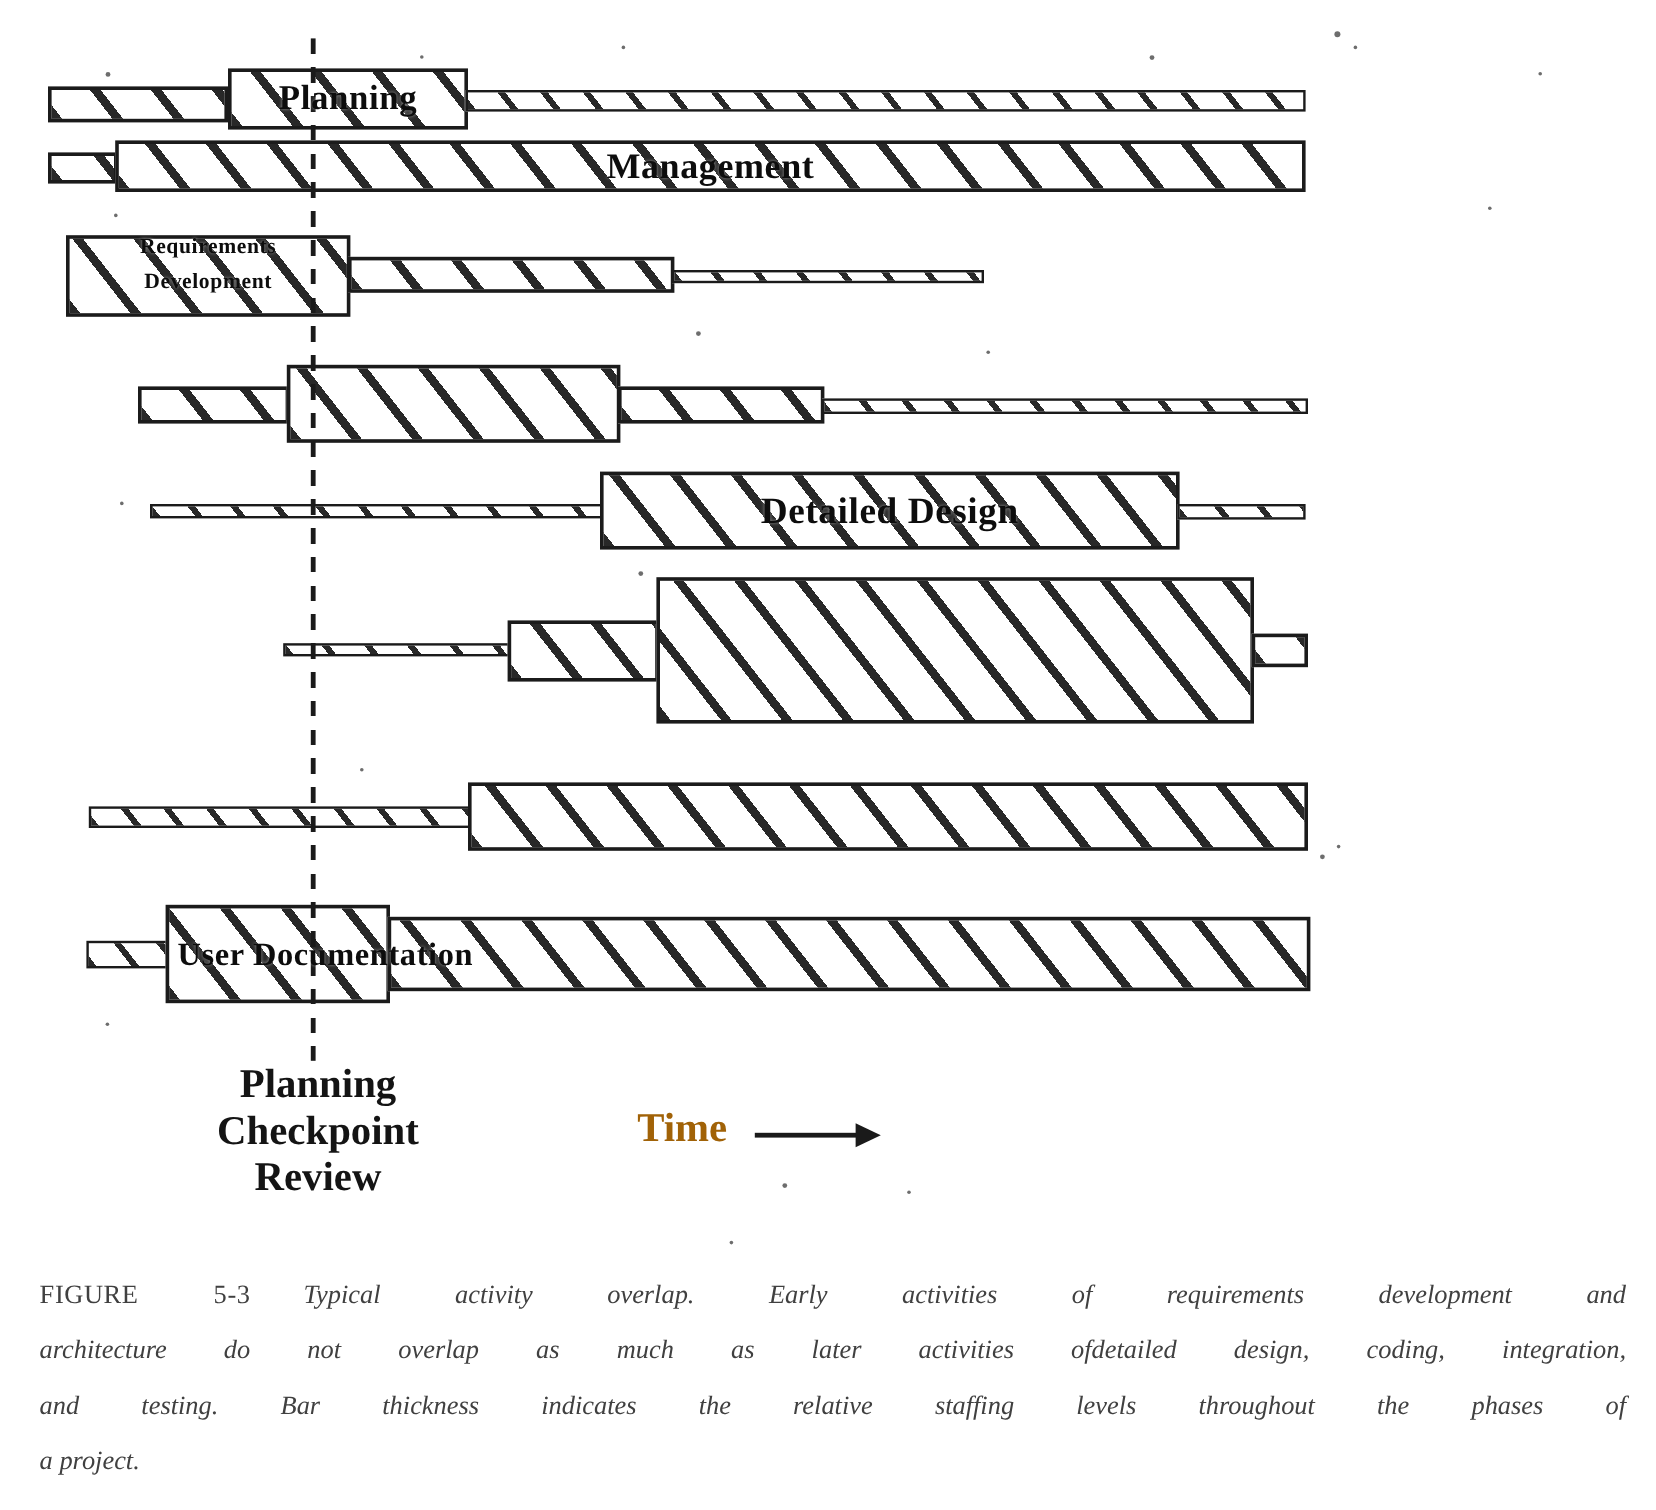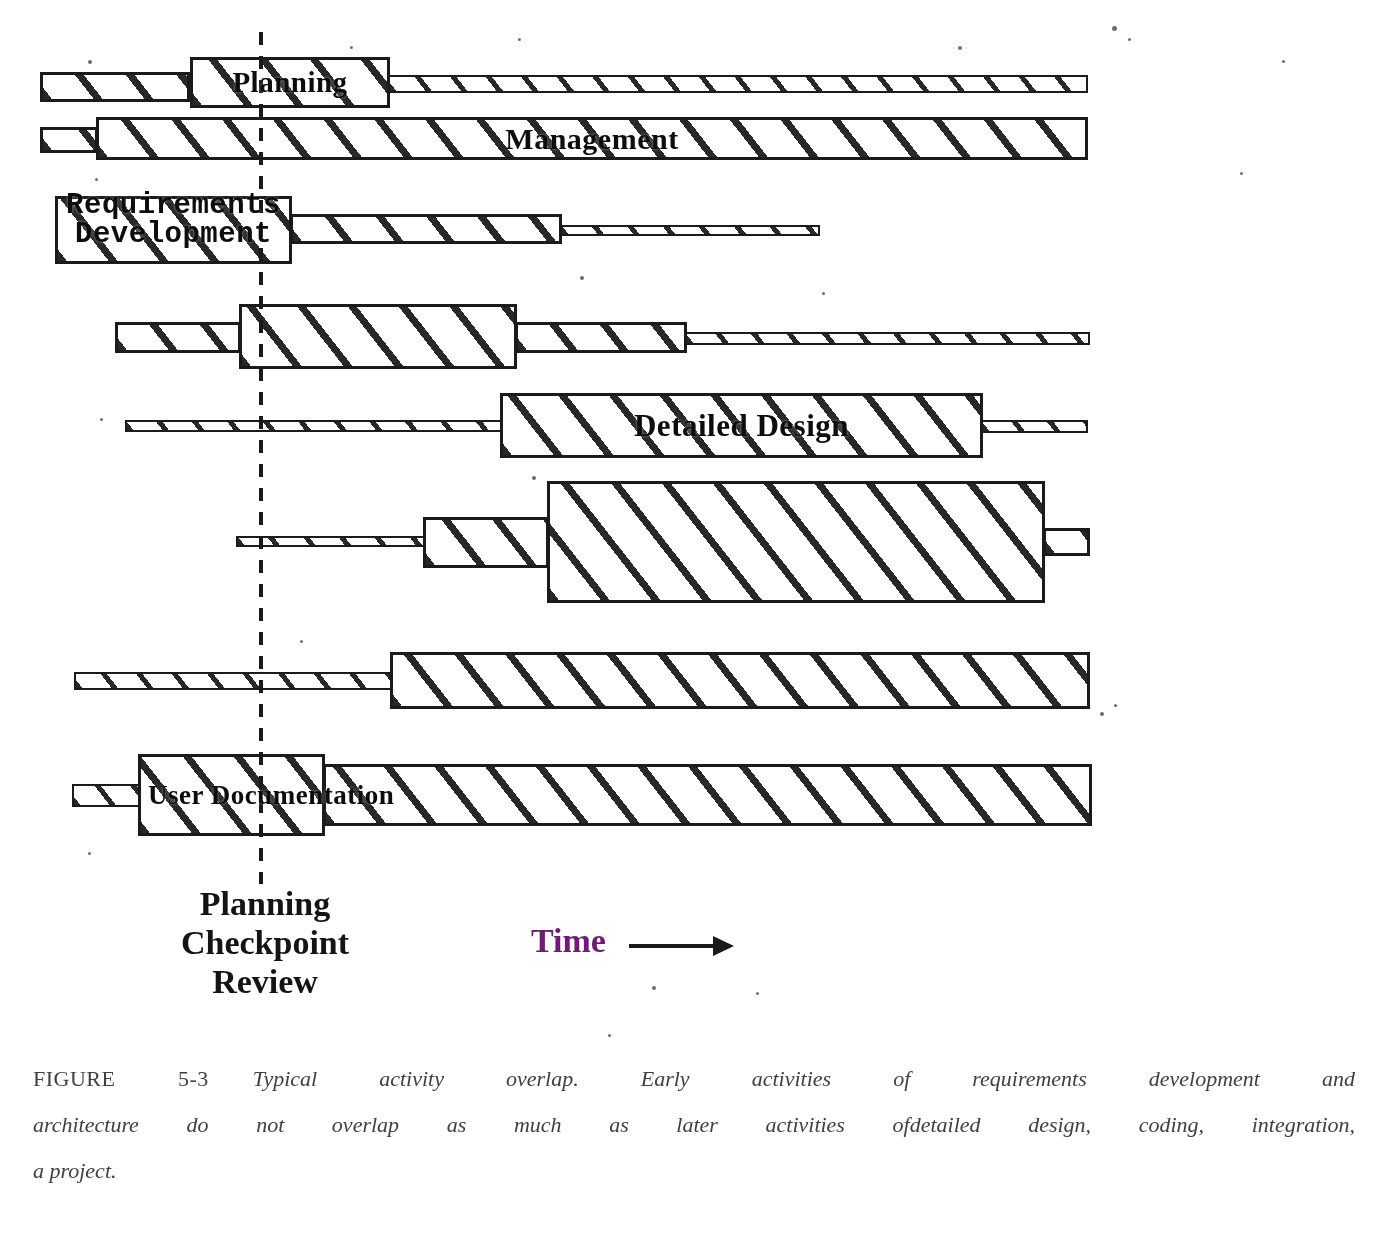--- a/index.html
+++ b/index.html
@@ -28,21 +28,21 @@
   }
   .dashed-line {
     position:absolute; left:259px; top:32px; width:4px; height:852px; z-index:15;
     background-image:repeating-linear-gradient(180deg,
       #1a1a1a 0px, #1a1a1a 13px, transparent 13px, transparent 24px);
   }
   .checkpoint {
     position:absolute; left:128px; top:884px; width:274px; text-align:center;
     font-size:34px; font-weight:700; line-height:39px; color:#141414;
   }
-  .time-label { position:absolute; left:531px; top:922px; font-size:34px; font-weight:700; color:#701a75; }
+  .time-label { position:absolute; left:531px; top:922px; font-size:34px; font-weight:700; color:#a16207; }
   .arrow-line { position:absolute; left:629px; top:944px; width:86px; height:4px; background:#1a1a1a; }
   .arrow-head { position:absolute; left:713px; top:936px; width:0; height:0;
     border-left:21px solid #1a1a1a; border-top:10px solid transparent; border-bottom:10px solid transparent; }
   .caption {
     position:absolute; left:33px; top:1056px; width:1322px;
     font-size:22px; font-style:italic; line-height:46px; color:#404040;
   }
   .caption-line { text-align:justify; text-align-last:justify; }
   .caption-line.last { text-align:left; text-align-last:left; }
   .figure-tag { font-style:normal; letter-spacing:0.5px; margin-right:44px; }
@@ -61,21 +61,21 @@
   <div class="seg thin" style="left:388px; top:75px; width:700px; height:18px;"></div>
   <div class="bar-label" style="left:190px; top:57px; width:200px; height:51px; font-size:29px;">Planning</div>
 
   <div class="seg" style="left:40px; top:127px; width:58px; height:26px;"></div>
   <div class="seg" style="left:96px; top:117px; width:992px; height:43px;"></div>
   <div class="bar-label" style="left:96px; top:117px; width:992px; height:43px; font-size:30px;">Management</div>
 
   <div class="seg" style="left:55px; top:196px; width:237px; height:68px;"></div>
   <div class="seg" style="left:290px; top:214px; width:272px; height:30px;"></div>
   <div class="seg thin" style="left:560px; top:225px; width:260px; height:11px;"></div>
-  <div class="bar-label pre" style="left:55px; top:196px; width:237px; height:48px; font-size:29px; line-height:29px;font-family:Liberation Mono, monospace;">Requirements
+  <div class="bar-label pre" style="left:55px; top:196px; width:237px; height:48px; font-size:18px; line-height:29px;">Requirements
 Development</div>
 
   <div class="seg" style="left:115px; top:322px; width:126px; height:31px;"></div>
   <div class="seg" style="left:239px; top:304px; width:278px; height:65px;"></div>
   <div class="seg" style="left:515px; top:322px; width:172px; height:31px;"></div>
   <div class="seg thin" style="left:685px; top:332px; width:405px; height:13px;"></div>
 
   <div class="seg thin" style="left:125px; top:420px; width:377px; height:12px;"></div>
   <div class="seg" style="left:500px; top:393px; width:483px; height:65px;"></div>
   <div class="seg thin" style="left:981px; top:420px; width:107px; height:13px;"></div>
@@ -102,20 +102,21 @@
 
   <div class="time-label">Time</div>
   <div class="arrow-line"></div>
   <div class="arrow-head"></div>
 
   <div class="caption">
     <div class="caption-line">
       <span class="figure-tag">FIGURE 5-3</span><span>Typical activity overlap. Early activities of requirements development and</span>
     </div>
     <div class="caption-line">architecture do not overlap as much as later activities ofdetailed design, coding, integration,</div>
+    <div class="caption-line">and testing. Bar thickness indicates the relative staffing levels throughout the phases of</div>
     <div class="caption-line last">a project.</div>
   </div>
 
   <div class="speck" style="left:88px; top:60px; width:4px; height:4px;"></div>
   <div class="speck" style="left:350px; top:46px; width:3px; height:3px;"></div>
   <div class="speck" style="left:518px; top:38px; width:3px; height:3px;"></div>
   <div class="speck" style="left:958px; top:46px; width:4px; height:4px;"></div>
   <div class="speck" style="left:1112px; top:26px; width:5px; height:5px;"></div>
   <div class="speck" style="left:1128px; top:38px; width:3px; height:3px;"></div>
   <div class="speck" style="left:1282px; top:60px; width:3px; height:3px;"></div>

